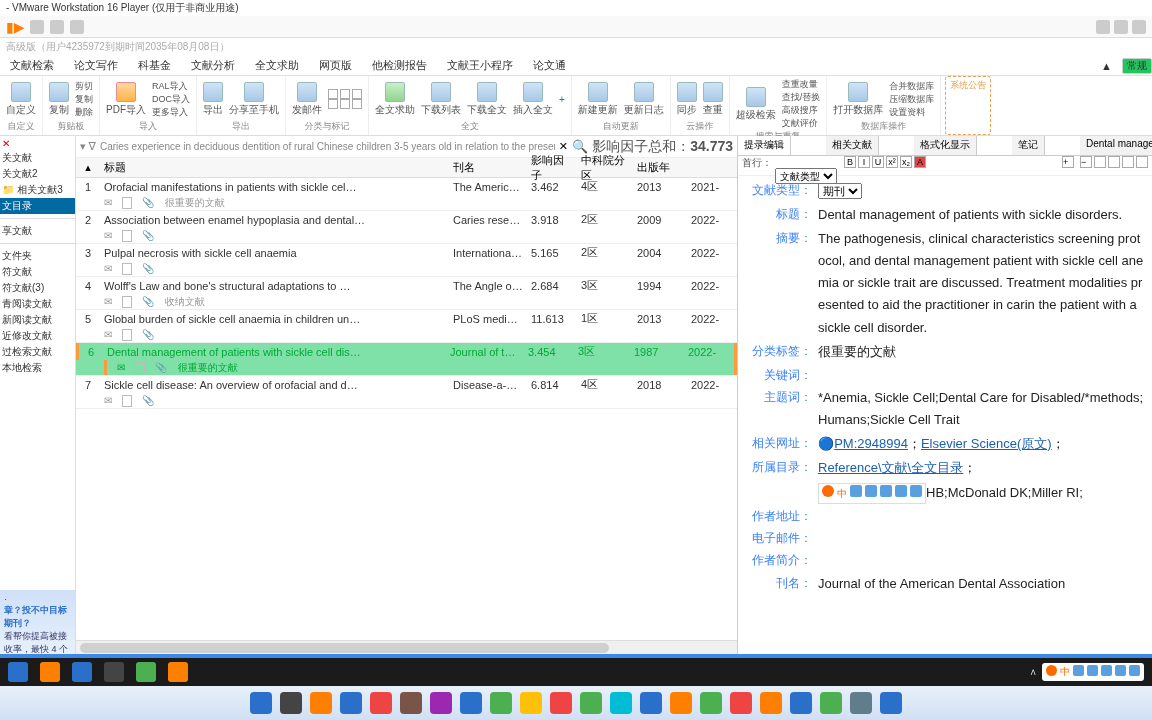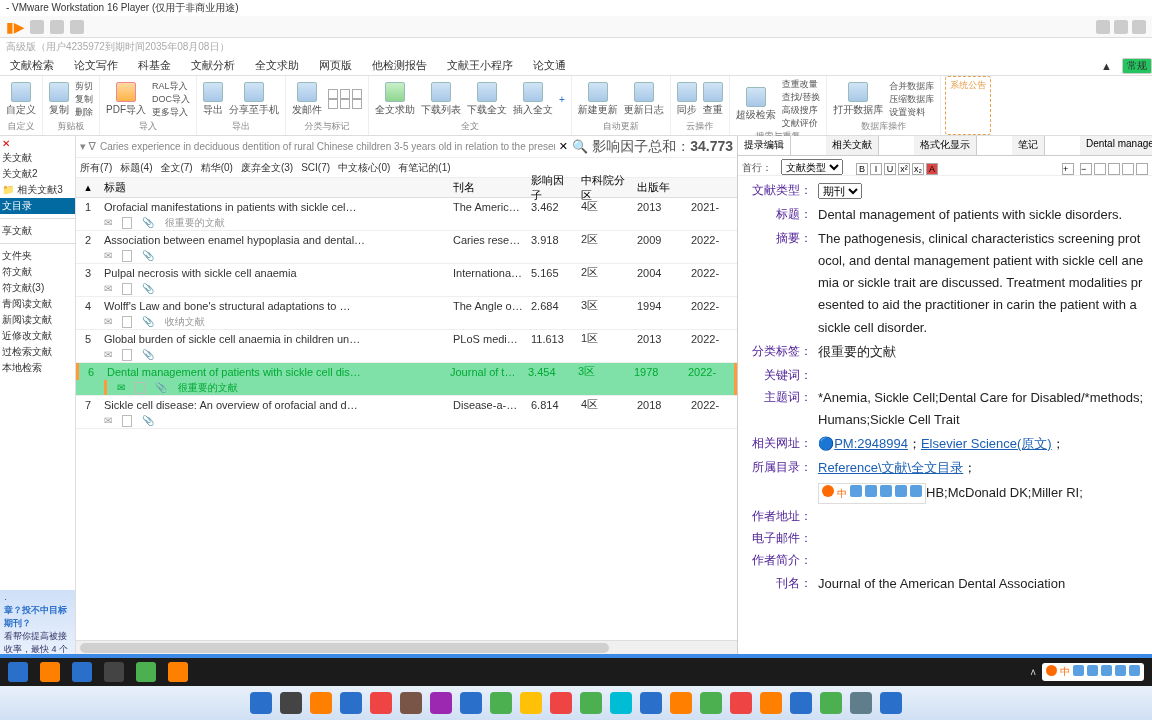--- a/index.html
+++ b/index.html
@@ -83,29 +83,29 @@
 .trow .cell { white-space: nowrap; overflow: hidden; text-overflow: ellipsis; }
 .scrollx { height: 14px; background: #f0f0f0; border-top: 1px solid #ddd; position: relative; }
 .scrollx .thumb { position:absolute; left: 4px; top: 2px; height: 10px; width: 80%; background: #d0d0d0; border-radius: 5px; }
 
 
 .rightpane { width: 414px; background: #fff; display: flex; flex-direction: column; font-size: 12px; }
 .rtabs { height: 20px; display: flex; font-size: 10px; border-bottom: 1px solid #ccc; gap: 35px; }
 .rtabs div { padding: 2px 6px; border-right: 1px solid #ccc; background: #f2f2f2; cursor: pointer; white-space: nowrap; }
 .rtabs div.act { background: #fff; }
 .rtabs .plus { padding: 2px 6px; }
-.rtoolbar { height: 20px; display: flex; align-items: flex-end; gap: 9px; padding: 0 4px; font-size: 10px; border-bottom: 1px solid #eee; }
+.rtoolbar { height: 20px; display: flex; align-items: flex-start; gap: 3px; padding: 0 4px; font-size: 10px; border-bottom: 1px solid #eee; }
 .rtoolbar .lbl { color: #555; }
 .rtoolbar select { font-size: 10px; height: 16px; margin-top: 12px; }
 .rtoolbar .fmt { display:flex; gap:2px; margin-left:4px; }
 .rtoolbar .fmt i { width:12px; height:12px; border:1px solid #aaa; font-style:normal; font-size:9px; text-align:center; line-height:10px; cursor:pointer; }
 
 .rbody { flex: 1; overflow: hidden; padding: 4px 6px; font-family: "Courier New", monospace; font-size: 13px; line-height: 1.7; color: #222; }
 .rbody .row { display: flex; margin-bottom: 2px; }
-.rbody .k { width: 68px; text-align: right; color: #4c1d95; font-family: "Microsoft YaHei"; font-size: 12px; flex-shrink: 0; }
+.rbody .k { width: 68px; text-align: right; color: #3b82f6; font-family: "Microsoft YaHei"; font-size: 12px; flex-shrink: 0; }
 .rbody .v { flex: 1; padding-left: 6px; word-break: break-all; }
 .rbody .v select { font-size: 11px; }
 .rbody a { color: #1a5fb4; text-decoration: underline; cursor: pointer; }
 .rbody .ime { display:inline-flex; gap:3px; background:#fff; border:1px solid #ddd; padding:1px 3px; vertical-align:middle; }
 .rbody .ime i { width:12px; height:12px; background:#5aa0e0; border-radius:2px; }
 .rbody .ime i.s { background:#ff6a00; border-radius:50%; }
 
 
 .bluebar { height: 4px; background: #3c8ae6; }
 .taskbar1 { height: 28px; background: #1b1b1b; display: flex; align-items: center; padding: 0 8px; gap: 12px; }
@@ -342,30 +342,20 @@
   </div>
 
   <div class="center">
     <div class="searchrow">
       <span class="funnel">▾ ∇</span>
       <input value="Caries experience in deciduous dentition of rural Chinese children 3-5 years old in relation to the presence or absence of enamel hypopla" style="">
       <span>✕</span>
       <span class="mag">🔍</span>
       <span class="stat"><span>影响因子总和：</span><b>34.773</b></span>
     </div>
-    <div class="filterrow">
-      <span>所有(7)</span>
-      <span>标题(4)</span>
-      <span>全文(7)</span>
-      <span>精华(0)</span>
-      <span>废弃全文(3)</span>
-      <span>SCI(7)</span>
-      <span>中文核心(0)</span>
-      <span>有笔记的(1)</span>
-    </div>
     <div class="thead">
       <div class="col-n">▴</div>
       <div class="col-title">标题</div>
       <div class="col-jrnl">刊名</div>
       <div class="col-if">影响因子</div>
       <div class="col-zone">中科院分区</div>
       <div class="col-year">出版年</div>
       <div class="col-extra"></div>
     </div>
     <div class="tbody" id="tbody">
@@ -452,21 +442,21 @@
           </div>
         </div>
         <div class="trow sel">
           <div class="line1">
             <div class="highlight-bar-l"></div>
             <div class="cell col-n">6</div>
             <div class="cell col-title">Dental management of patients with sickle cell dis…</div>
             <div class="cell col-jrnl">Journal of th…</div>
             <div class="cell col-if">3.454</div>
             <div class="cell col-zone">3区</div>
-            <div class="cell col-year">1978</div>
+            <div class="cell col-year">1987</div>
             <div class="cell col-extra">2022-</div>
             <div class="highlight-bar-r"></div>
           </div>
           <div class="line2">
             <div class="highlight-bar-l"></div>
             <span>✉</span>
             <span class="ico"></span>
             <span>📎</span>
             <span>很重要的文献</span>
             <div class="highlight-bar-r" style="margin-left:auto"></div>

